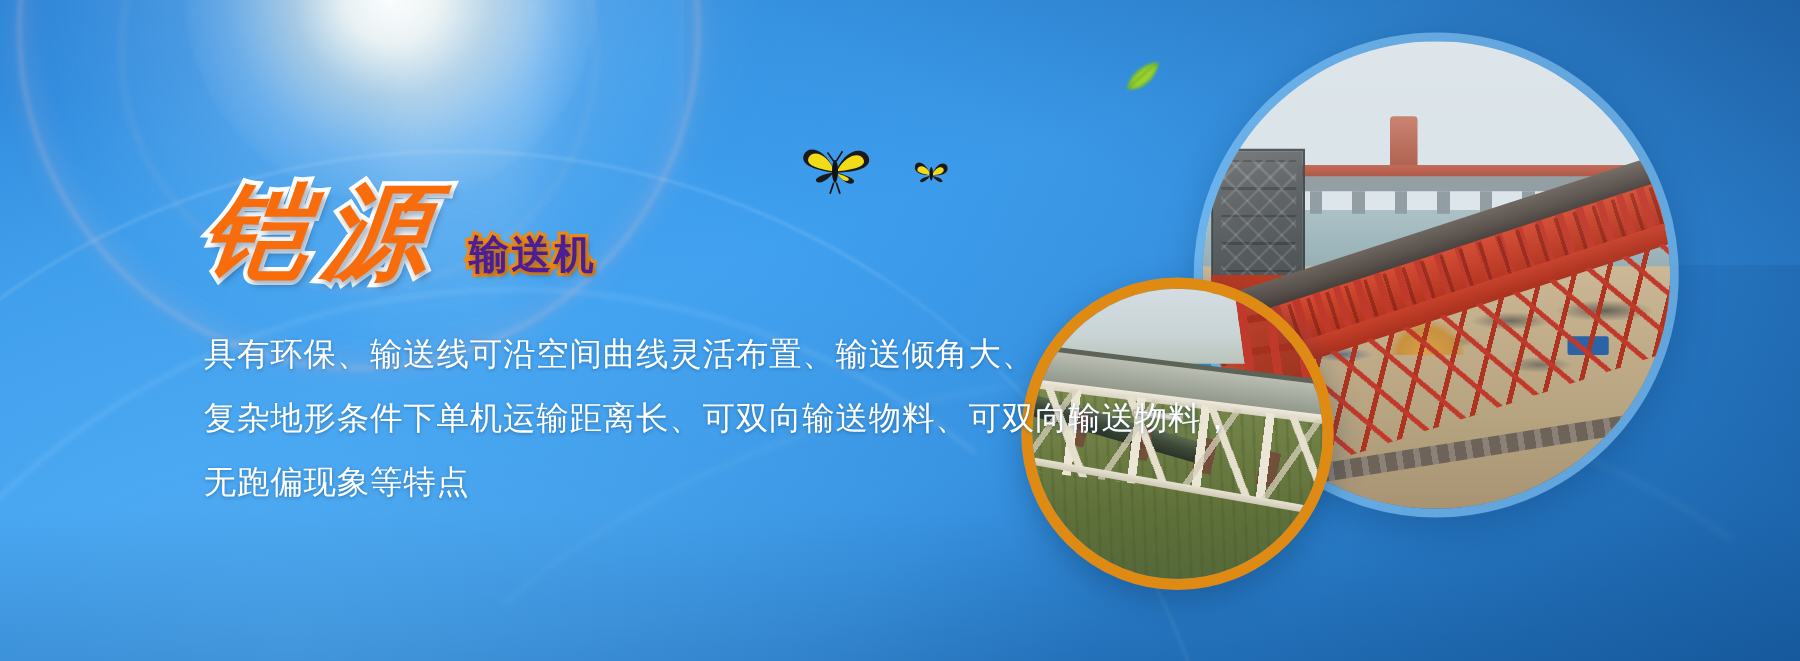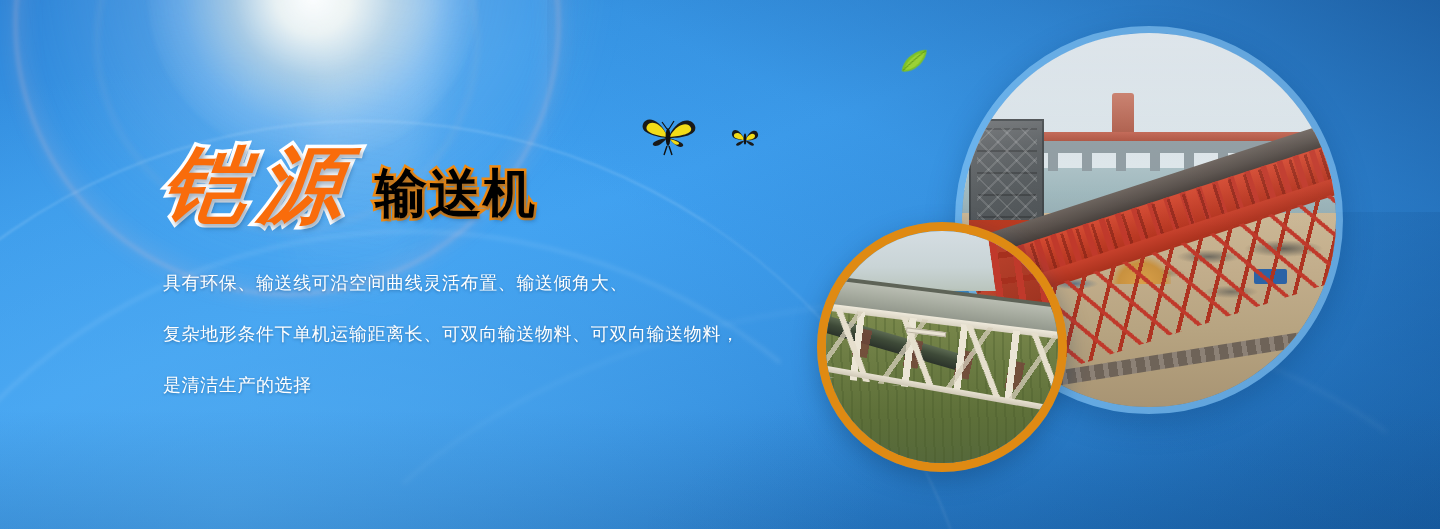--- a/index.html
+++ b/index.html
@@ -155,40 +155,40 @@
     color:#f96c0b;
     line-height:1;
     paint-order:stroke fill;
     -webkit-text-stroke:7px #ffffff;
     text-shadow:
       3px 4px 5px rgba(10,50,92,.38);
     transform:skewX(-6deg);
     white-space:nowrap;
   }
   .product{
-    font-size:52px;
+    font-size:32px;
     font-weight:700;
     letter-spacing:2px;
-    color:#000000;
+    color:#4c1d95;
     line-height:1;
     padding-bottom:8px;
     paint-order:stroke fill;
     -webkit-text-stroke:5px #ef8a12;
     text-shadow:2px 3px 4px rgba(10,50,92,.35);
     white-space:nowrap;
   }
 
   
   .copy{
     position:absolute; left:163px; top:258px;
     z-index:6;
     width:790px;
   }
   .copy-line{
-    font-size:18px;
+    font-size:26px;
     line-height:51px;
     color:#ffffff;
     letter-spacing:.6px;
     white-space:nowrap;
     text-shadow:0 1px 3px rgba(12,58,104,.45);
   }
 
   
   .photo-circle{ position:absolute; border-radius:50%; overflow:hidden; }
 
@@ -484,21 +484,21 @@
   </div>
 
   <div class="headline">
     <div class="brand">铠源</div>
     <div class="product">输送机</div>
   </div>
 
   <div class="copy">
     <div class="copy-line">具有环保、输送线可沿空间曲线灵活布置、输送倾角大、</div>
     <div class="copy-line">复杂地形条件下单机运输距离长、可双向输送物料、可双向输送物料，</div>
-    <div class="copy-line">是清洁生产的选择</div>
+    <div class="copy-line">无跑偏现象等特点</div>
   </div>
 
   <svg class="butterfly bf-big" viewBox="0 0 58 44">
     <path d="M27 24 C20 6, 6 4, 3 12 C0 20, 12 24, 26 26 Z" fill="#1a1a1a"></path>
     <path d="M27 24 C21 10, 10 8, 7 14 C4 20, 14 23, 26 25 Z" fill="#f2dc18"></path>
     <path d="M29 24 C38 5, 52 6, 55 14 C58 23, 42 26, 30 26 Z" fill="#1a1a1a"></path>
     <path d="M30 24 C38 10, 49 10, 51 16 C53 22, 40 24, 30 25 Z" fill="#f2dc18"></path>
     <path d="M27 26 C22 32, 16 36, 13 33 C11 30, 20 27, 27 26 Z" fill="#1a1a1a"></path>
     <path d="M29 26 C34 33, 40 37, 43 34 C45 31, 36 28, 29 26 Z" fill="#1a1a1a"></path>
     <path d="M30 27 C33 32, 37 34, 39 32 C40 30, 34 28, 30 27 Z" fill="#f2dc18"></path>

